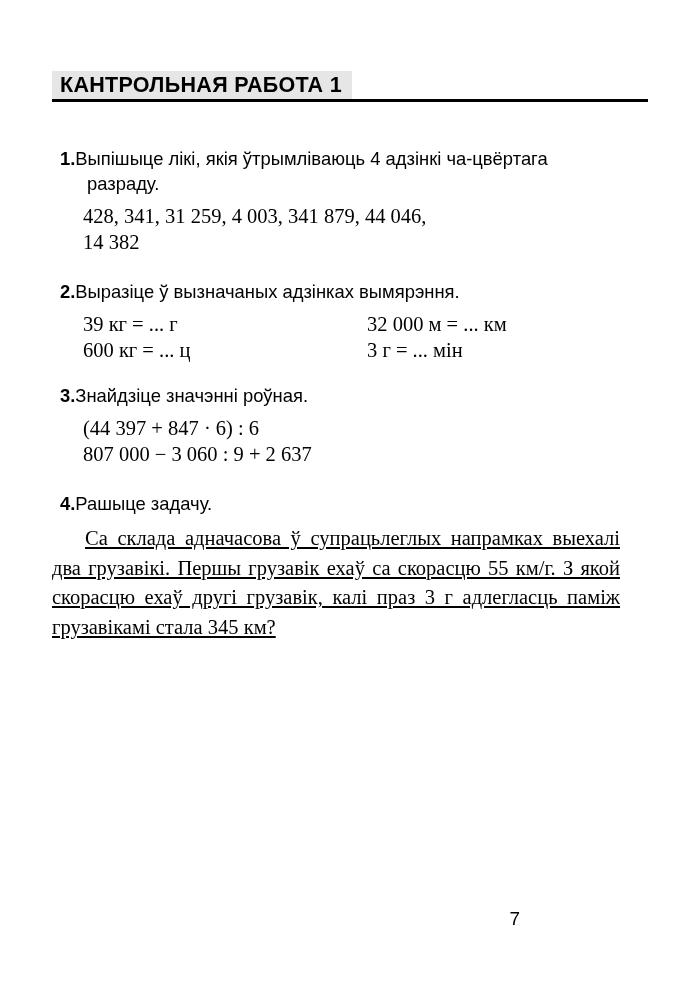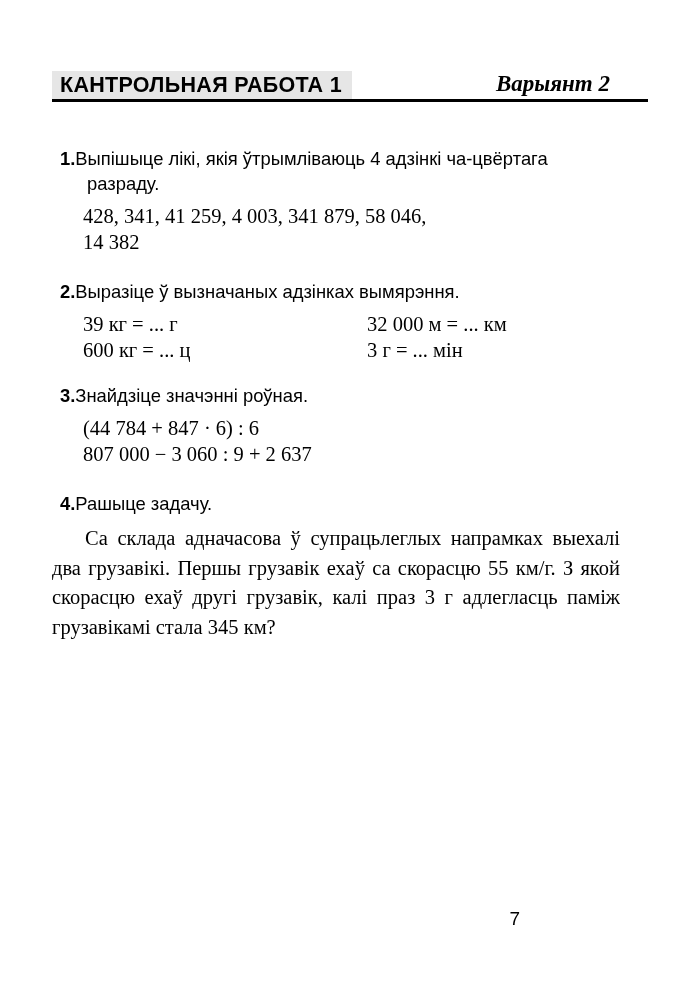--- a/index.html
+++ b/index.html
@@ -143,20 +143,21 @@
   .problem {
     font-family: "Liberation Serif", serif;
     font-size: 20.5px;
     line-height: 29.5px;
     text-align: justify;
     text-align-last: left;
     text-indent: 33px;
     margin: 4px 0 0 0;
     width: 568px;
     hyphens: none;
+    text-decoration: underline;
   }
 
   .gap-sm { height: 10px; }
   .gap-md { height: 14px; }
   .gap-lg { height: 17px; }
 
   
   .page-number {
     position: absolute;
     right: 52px;
@@ -170,32 +171,31 @@
 </head>
 <body>
 
 <div class="page">
 
   <div class="header">
     <div class="header-row">
       <span class="header-title-box" style="background: rgb(230, 230, 230);">
           <span class="header-title">КАНТРОЛЬНАЯ РАБОТА 1</span>
         </span>
-      <span class="header-variant">Варыянт 2</span>
     </div>
   </div>
   <div class="header-rule" style="background: rgb(0, 0, 0);"></div>
   <div class="header-rule-thin"></div>
 
   <div class="content">
 
     <div class="task">
       <p class="task-head"><span class="task-num">1.</span><span class="task-head-text">Выпішыце лікі, якія ўтрымліваюць 4 адзінкі ча-цвёртага разраду.</span></p>
       <div class="serif-block">
-        <div class="serif-line">428, 341, 41 259, 4 003, 341 879, 58 046,</div>
+        <div class="serif-line">428, 341, 31 259, 4 003, 341 879, 44 046,</div>
         <div class="serif-line">14 382</div>
       </div>
     </div>
 
     <div class="gap-md"></div>
 
     <div class="task">
       <p class="task-head"><span class="task-num">2.</span><span class="task-head-text">Выразіце ў вызначаных адзінках вымярэння.</span></p>
       <div class="units">
         <div class="units-row">
@@ -207,21 +207,21 @@
           <span class="units-cell-right">3 г = ... мін</span>
         </div>
       </div>
     </div>
 
     <div class="gap-sm"></div>
 
     <div class="task">
       <p class="task-head"><span class="task-num">3.</span><span class="task-head-text">Знайдзіце значэнні роўная.</span></p>
       <div class="serif-block">
-        <div class="serif-line">(44 784 + 847 · 6) : 6</div>
+        <div class="serif-line">(44 397 + 847 · 6) : 6</div>
         <div class="serif-line">807 000 − 3 060 : 9 + 2 637</div>
       </div>
     </div>
 
     <div class="gap-md"></div>
 
     <div class="task">
       <p class="task-head"><span class="task-num">4.</span><span class="task-head-text">Рашыце задачу.</span></p>
       <p class="problem">Са склада адначасова ў супрацьлеглых напрамках выехалі два грузавікі. Першы грузавік ехаў са скорасцю 55 км/г. З якой скорасцю ехаў другі грузавік, калі праз 3 г адлегласць паміж грузавікамі стала 345 км?</p>
     </div>

